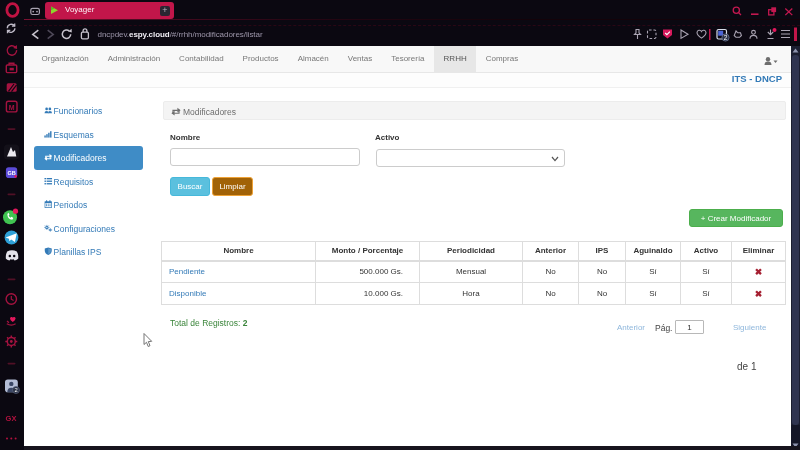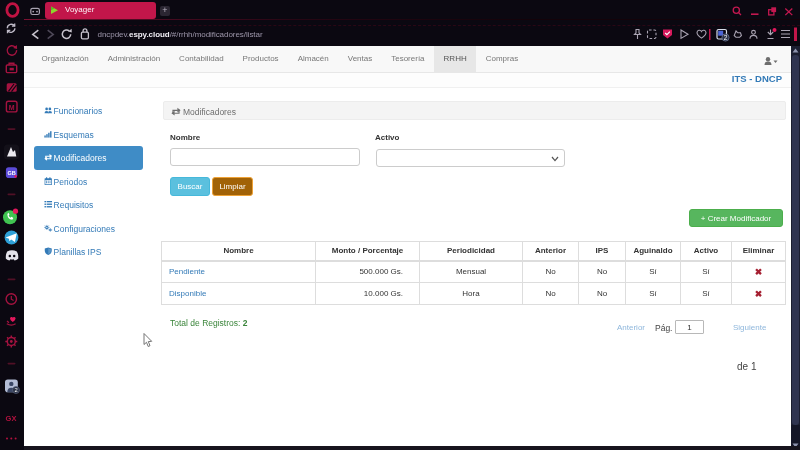--- a/index.html
+++ b/index.html
@@ -2,21 +2,21 @@
 <html><head>
 <meta charset="utf-8">
 <style>
 * { margin:0; padding:0; box-sizing:border-box; }
 html,body { width:800px; height:450px; overflow:hidden; }
 body { background:#0b0811; font-family:"Liberation Sans", sans-serif; position:relative; }
 .abs { position:absolute; }
 
 
 #chrome-top { position:absolute; left:0; top:0; width:800px; height:46px; background:#0b0811; z-index:20; }
-#tab { position:absolute; left:45px; top:2px; width:111px; height:17px; background:#c2164a; border-radius:3px; }
+#tab { position:absolute; left:45px; top:2px; width:129px; height:17px; background:#c2164a; border-radius:3px; }
 #tab .label { position:absolute; left:20px; top:3px; color:#fdf4f8; font-size:8px; }
 #tabline { position:absolute; left:24px; top:19px; width:776px; height:1px; background:linear-gradient(to right,#7c1132 0%,#520c24 12%,#270614 35%,#14030a 65%,#14030a 100%); }
 #addrline { position:absolute; left:24px; top:25px; width:776px; height:0; border-top:1px dashed #2a0715; }
 #newtab { position:absolute; left:160px; top:6px; width:10px; height:10px; background:#2b2632; border-radius:2px; color:#b9b3c2; font-size:9px; line-height:9px; text-align:center; }
 #url { position:absolute; left:97.5px; top:30px; font-size:8px; color:#9d96aa; letter-spacing:-0.05px; }
 #url b { color:#f0edf4; font-weight:bold; }
 
 
 #scroll { position:absolute; left:791px; top:46px; width:9px; height:404px; background:#1b1e30; z-index:25; }
 #scroll .thumb { position:absolute; left:1px; top:9px; width:7px; height:370px; background:#2f3450; border-radius:3px; }
@@ -120,48 +120,48 @@
             <path d="M8.8,2.6 v3.8 h-5.3"></path>
           </g>
           <path d="M7,0.4 L10.6,3 7,5.6 Z" fill="#fff"></path>
           <path d="M4,3.8 L0.4,6.4 4,9 Z" fill="#fff"></path>
         </svg>
       <span>Modificadores</span>
     </div>
     <div class="mitem">
       <svg width="11" height="11" viewBox="0 0 11 11">
           <g fill="#337ab7">
+            <rect x="0.6" y="1.3" width="2" height="1.7"></rect>
+            <rect x="3.4" y="1.3" width="7" height="1.7"></rect>
+            <rect x="0.6" y="4.6" width="2" height="1.7"></rect>
+            <rect x="3.4" y="4.6" width="7" height="1.7"></rect>
+            <rect x="0.6" y="7.9" width="2" height="1.7"></rect>
+            <rect x="3.4" y="7.9" width="7" height="1.7"></rect>
+          </g>
+        </svg>
+      <span>Requisitos</span>
+    </div>
+    <div class="mitem">
+      <svg width="11" height="11" viewBox="0 0 11 11">
+          <g fill="#337ab7">
             <rect x="0.8" y="1.6" width="9.4" height="8.8" rx="0.8"></rect>
             <rect x="2.6" y="0.4" width="1.5" height="2.4"></rect>
             <rect x="6.9" y="0.4" width="1.5" height="2.4"></rect>
           </g>
           <rect x="1.7" y="4" width="7.6" height="5.4" fill="#fff"></rect>
           <g fill="#337ab7">
             <rect x="2.5" y="4.8" width="1.4" height="1.2"></rect>
             <rect x="4.8" y="4.8" width="1.4" height="1.2"></rect>
             <rect x="7.1" y="4.8" width="1.4" height="1.2"></rect>
             <rect x="2.5" y="6.8" width="1.4" height="1.2"></rect>
             <rect x="4.8" y="6.8" width="1.4" height="1.2"></rect>
             <rect x="7.1" y="6.8" width="1.4" height="1.2"></rect>
           </g>
         </svg>
       <span>Periodos</span>
-    </div>
-    <div class="mitem">
-      <svg width="11" height="11" viewBox="0 0 11 11">
-          <g fill="#337ab7">
-            <rect x="0.6" y="1.3" width="2" height="1.7"></rect>
-            <rect x="3.4" y="1.3" width="7" height="1.7"></rect>
-            <rect x="0.6" y="4.6" width="2" height="1.7"></rect>
-            <rect x="3.4" y="4.6" width="7" height="1.7"></rect>
-            <rect x="0.6" y="7.9" width="2" height="1.7"></rect>
-            <rect x="3.4" y="7.9" width="7" height="1.7"></rect>
-          </g>
-        </svg>
-      <span>Requisitos</span>
     </div>
     <div class="mitem">
       <svg width="13" height="11" viewBox="0 0 13 11">
           <g fill="#337ab7">
             <circle cx="4.4" cy="4.2" r="2.4"></circle>
             <circle cx="4.4" cy="4.2" r="0.9" fill="#fff"></circle>
             <g stroke="#337ab7" stroke-width="1.3">
               <line x1="4.4" y1="0.4" x2="4.4" y2="1.6"></line>
               <line x1="4.4" y1="6.8" x2="4.4" y2="8"></line>
               <line x1="0.6" y1="4.2" x2="1.8" y2="4.2"></line>

